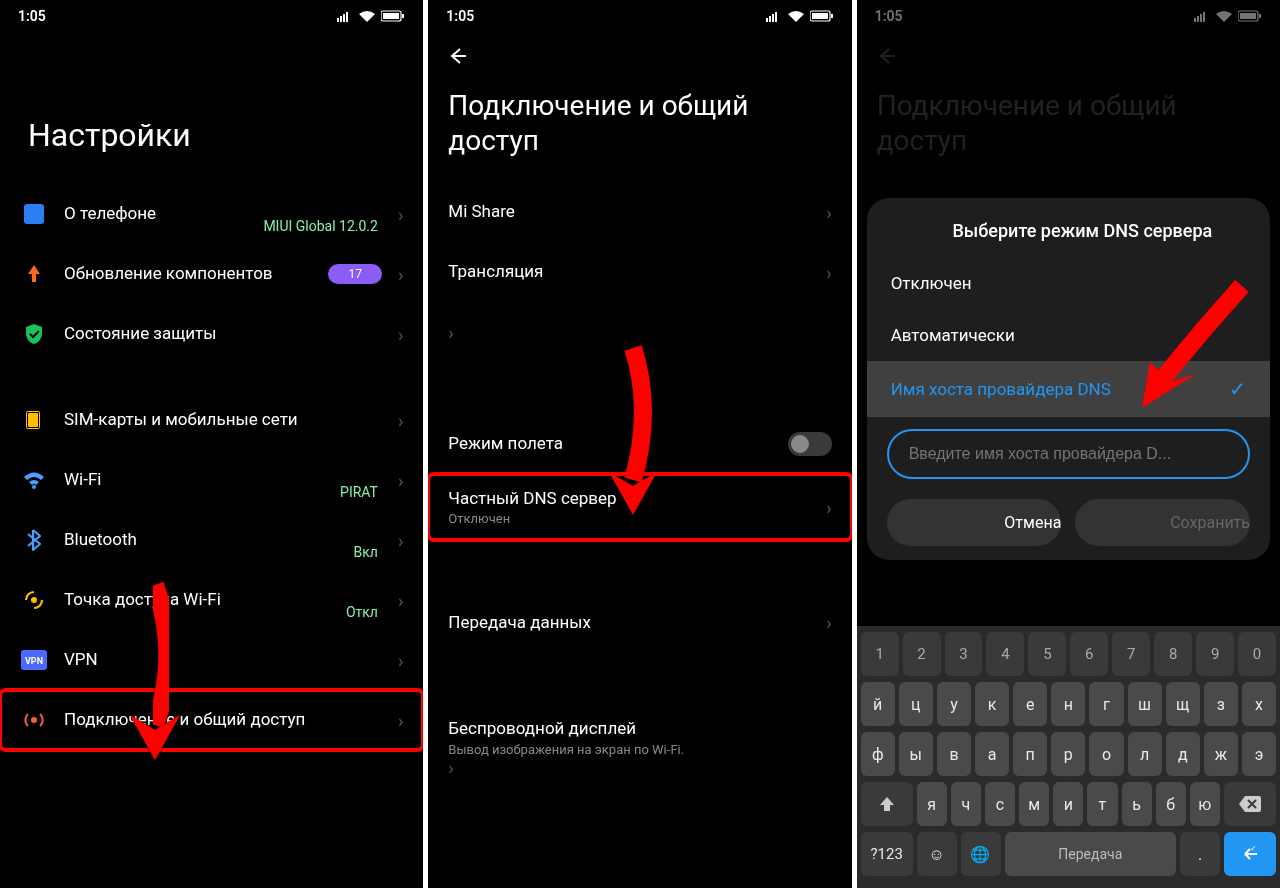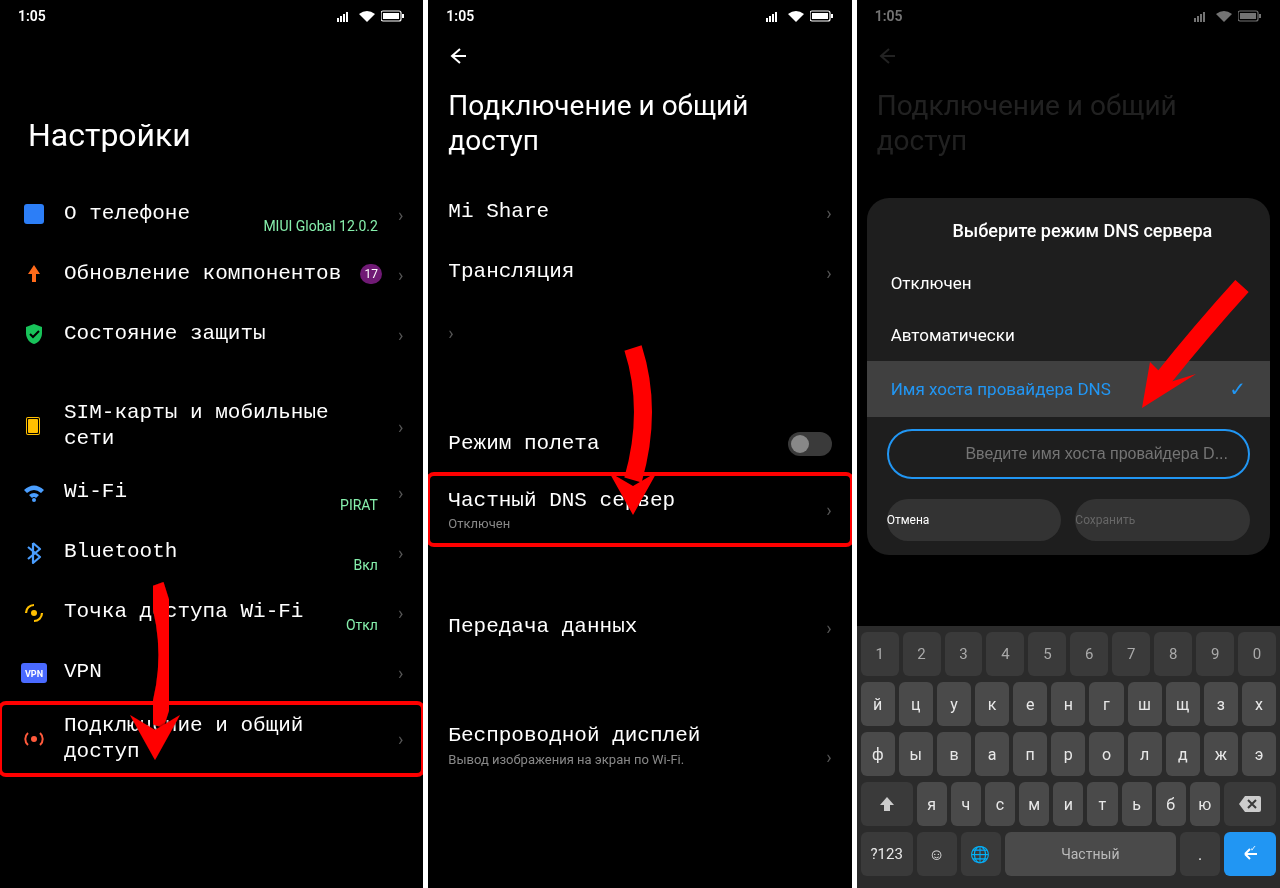--- a/index.html
+++ b/index.html
@@ -54,44 +54,43 @@
     min-height: 60px;
     padding: 10px 20px;
     gap: 16px;
   }
   .row .icon {
     width: 28px; height: 28px;
     display: flex; align-items: center; justify-content: center;
     flex-shrink: 0;
   }
   .row .label {
-    font-size: 21px;
+    font-size: 17px;
     flex: 1;
     line-height: 1.25;
-    font-family: Liberation Mono, monospace;
   }
   .row .sub {
     font-size: 13px;
     color: #888;
     margin-top: 2px;
   }
   .row .side {
     font-size: 14px;
     color: #86efac;
     margin-right: 4px;
     margin-top: 24px;
   }
   .row .chev { color: #555; font-size: 18px; }
   .badge {
-    background: #701a75;
+    background: #8b5cf6;
     border-radius: 10px;
     min-width: 20px; height: 20px;
     font-size: 12px;
     display: inline-flex; align-items: center; justify-content: center;
-    padding: 0 4px;
+    padding: 0 20px;
   }
   .gap { height: 26px; }
   .hl {
     outline: 4px solid #ff0000;
     outline-offset: -2px;
     border-radius: 6px;
   }
   .toggle {
     width: 44px; height: 24px; border-radius: 12px;
     background: #3a3a3a;
@@ -143,32 +142,31 @@
   }
   .sheet .dns-input {
     width: 100%;
     background: transparent;
     border: 2px solid #2196f3;
     border-radius: 26px;
     padding: 14px 20px;
     color: #888;
     font-size: 16px;
     outline: none;
-    text-align: right;
   }
   .sheet .btns {
     display: flex; gap: 14px; padding: 0 20px;
   }
   .sheet .btn {
     flex: 1;
     background: #333;
     border-radius: 26px;
     padding: 14px 0;
-    text-align: left;
-    font-size: 12px;
+    text-align: right;
+    font-size: 16px;
   }
   .sheet .btn.dis { color: #666; }
   
   .kbd {
     position: absolute;
     left: 0; right: 0; bottom: 0;
     background: #2b2b2b;
     padding: 6px 4px;
   }
   .kbd-row {
@@ -398,21 +396,21 @@
 
   <div class="row">
     <span class="label">Передача данных</span>
     <span class="chev">›</span>
   </div>
 
   <div class="gap"></div>
     <div class="gap"></div>
 
   <div class="row" style="display:block; padding-top:14px;">
-    <div style="display:flex; align-items:flex-end;">
+    <div style="display:flex; align-items:flex-start;flex-direction:column;">
       <div style="flex:1;">
         <div class="label">Беспроводной дисплей</div>
         <div class="sub">Вывод изображения на экран по Wi-Fi.</div>
       </div>
       <span class="chev">›</span>
     </div>
   </div>
 
   <svg class="arrow" style="left:165px; top:340px;" width="80" height="180">
     <path d="M40 8 Q60 70 40 140" stroke="#ff0000" stroke-width="18" fill="none"></path>
@@ -539,21 +537,21 @@
           <svg width="22" height="16">
             <path d="M6 0 H20 A2 2 0 0 1 22 2 V14 A2 2 0 0 1 20 16 H6 L0 8 Z" fill="#ccc"></path>
             <path d="M9 4 L17 12 M17 4 L9 12" stroke="#3a3a3a" stroke-width="2"></path>
           </svg>
         </div>
     </div>
     <div class="kbd-row">
       <div class="key special" style="font-size:15px;">?123</div>
       <div class="key special" style="min-width:40px;">☺</div>
       <div class="key special" style="min-width:40px;">🌐</div>
-      <div class="key space">Частный</div>
+      <div class="key space">Передача</div>
       <div class="key special" style="min-width:40px;">.</div>
       <div class="key special enter" style="min-width:52px;">
           <svg width="18" height="18">
             <path d="M4 9 L9 4 M4 9 L9 14 M4 9 H16" stroke="#fff" stroke-width="2" fill="none"></path>
             <text x="9" y="6" fill="#fff" font-size="8">✓</text>
           </svg>
         </div>
     </div>
   </div>
 </div>

